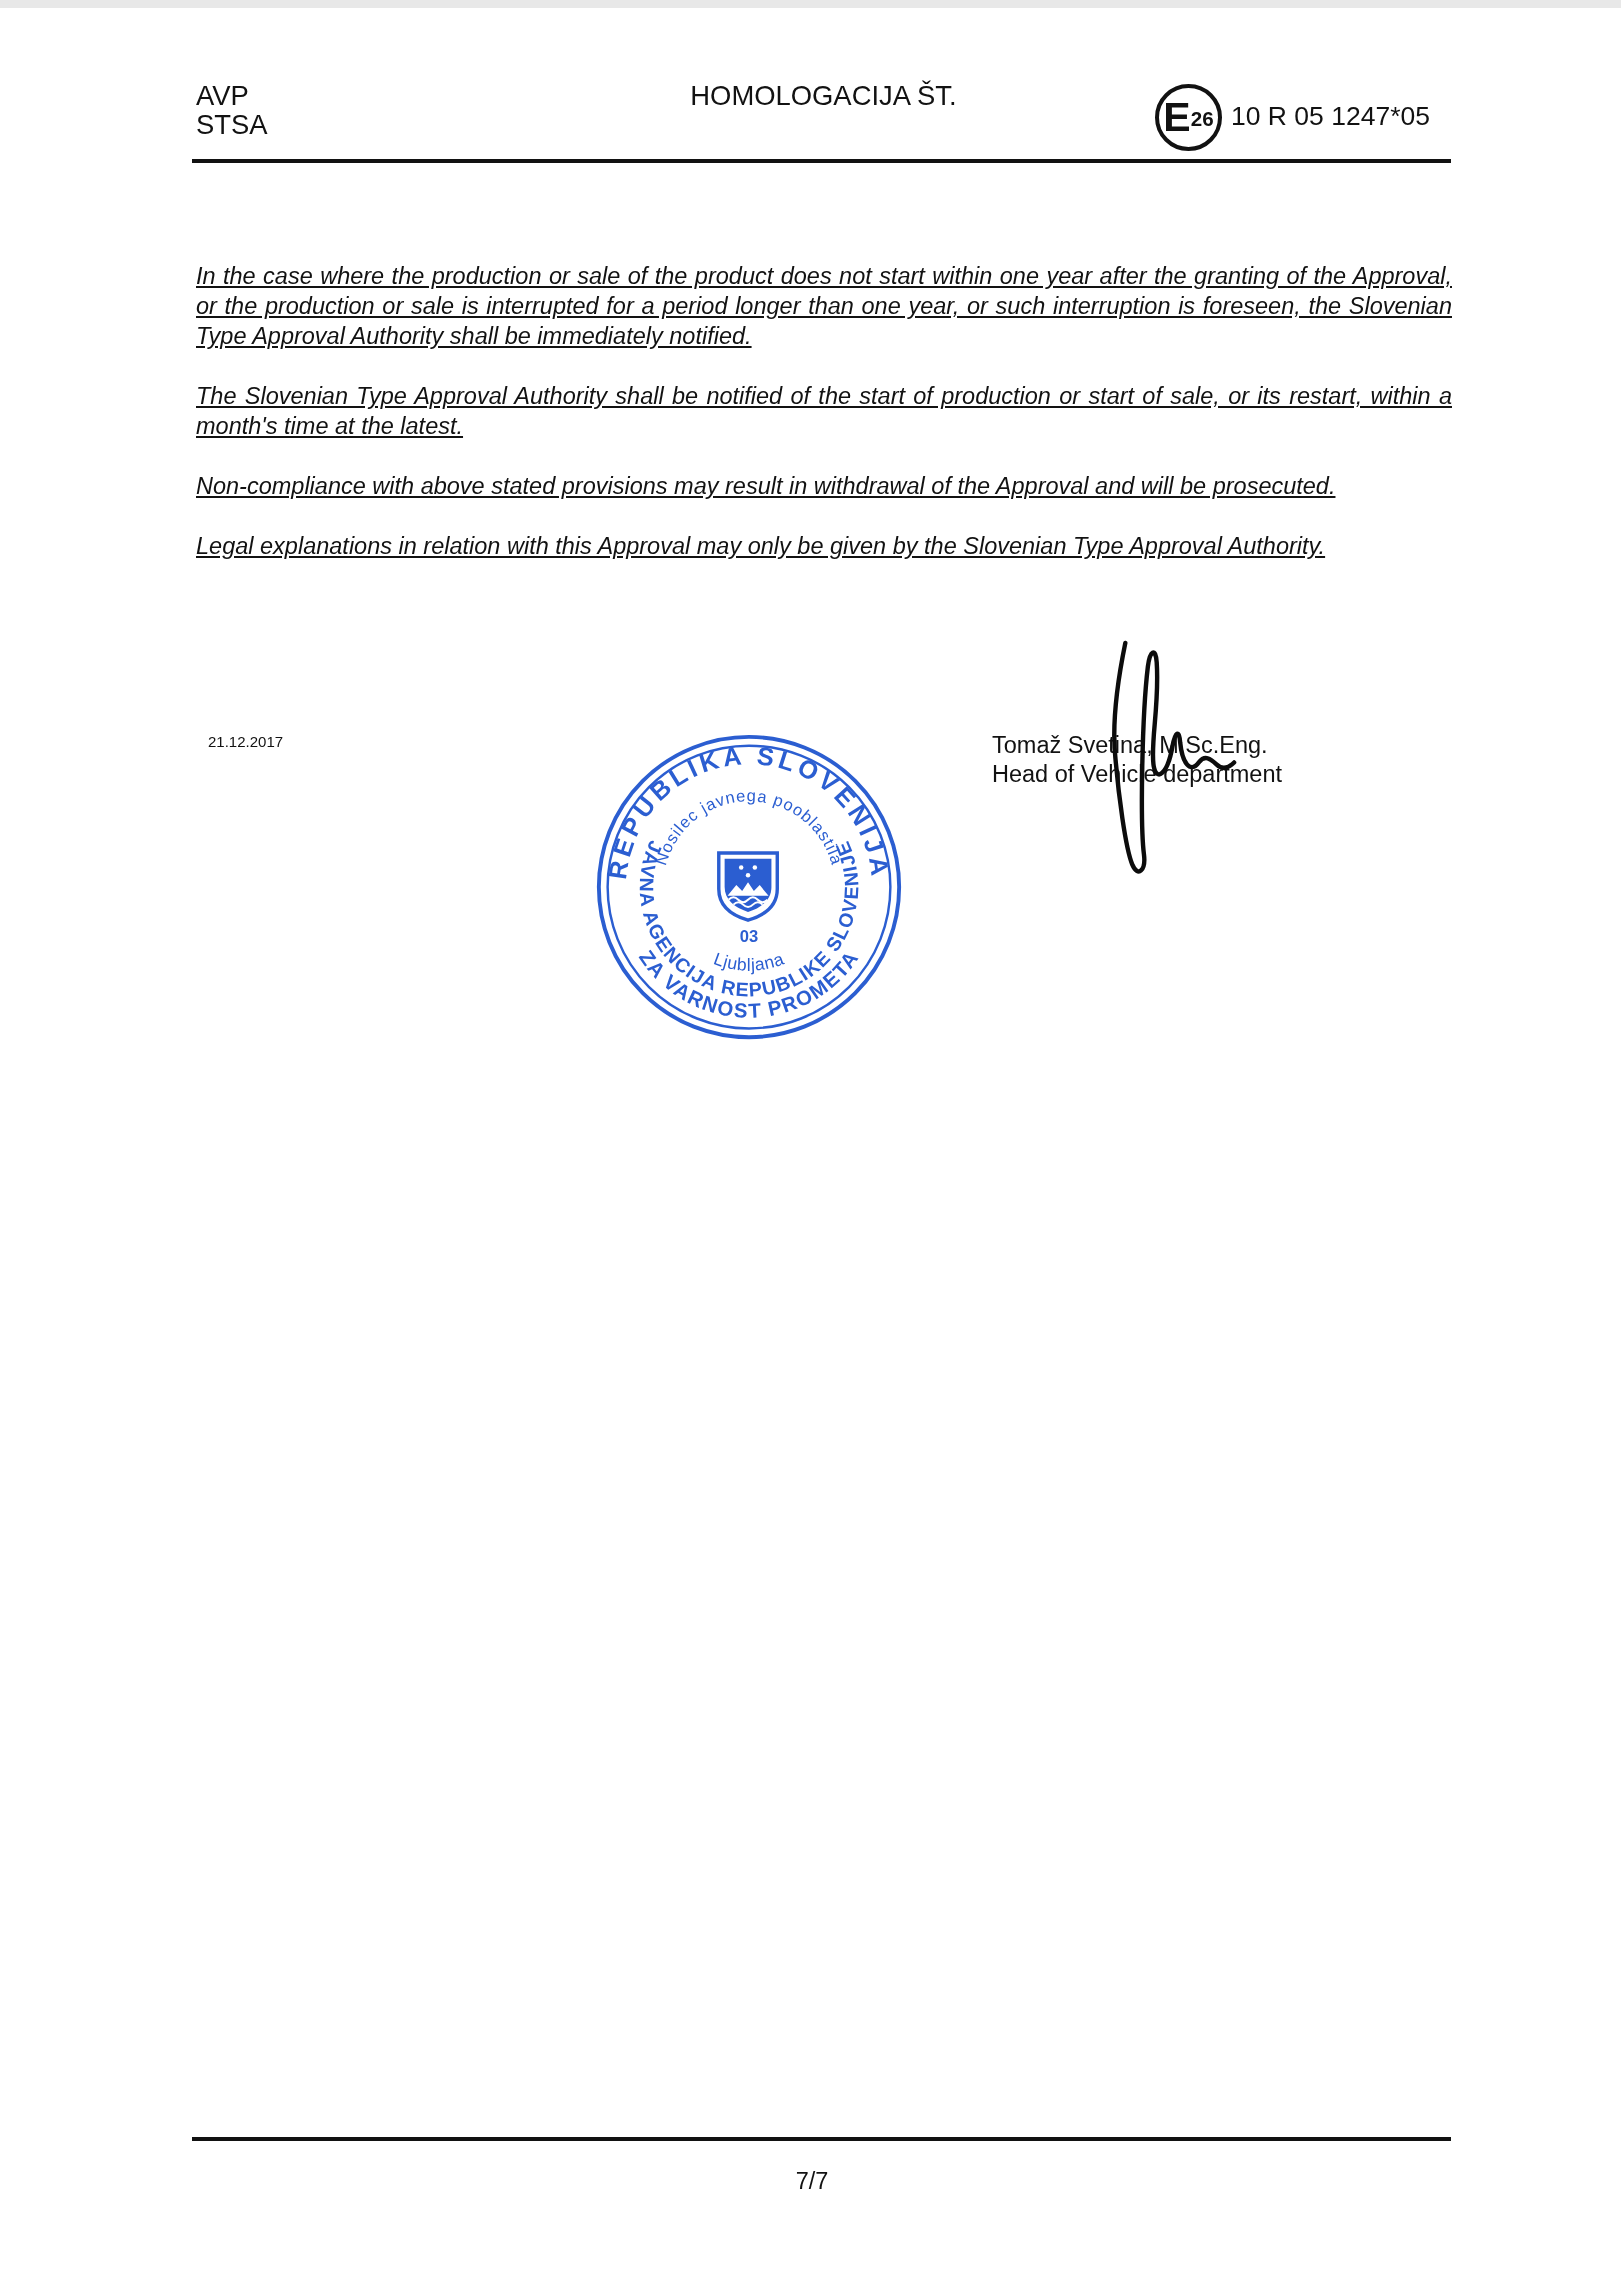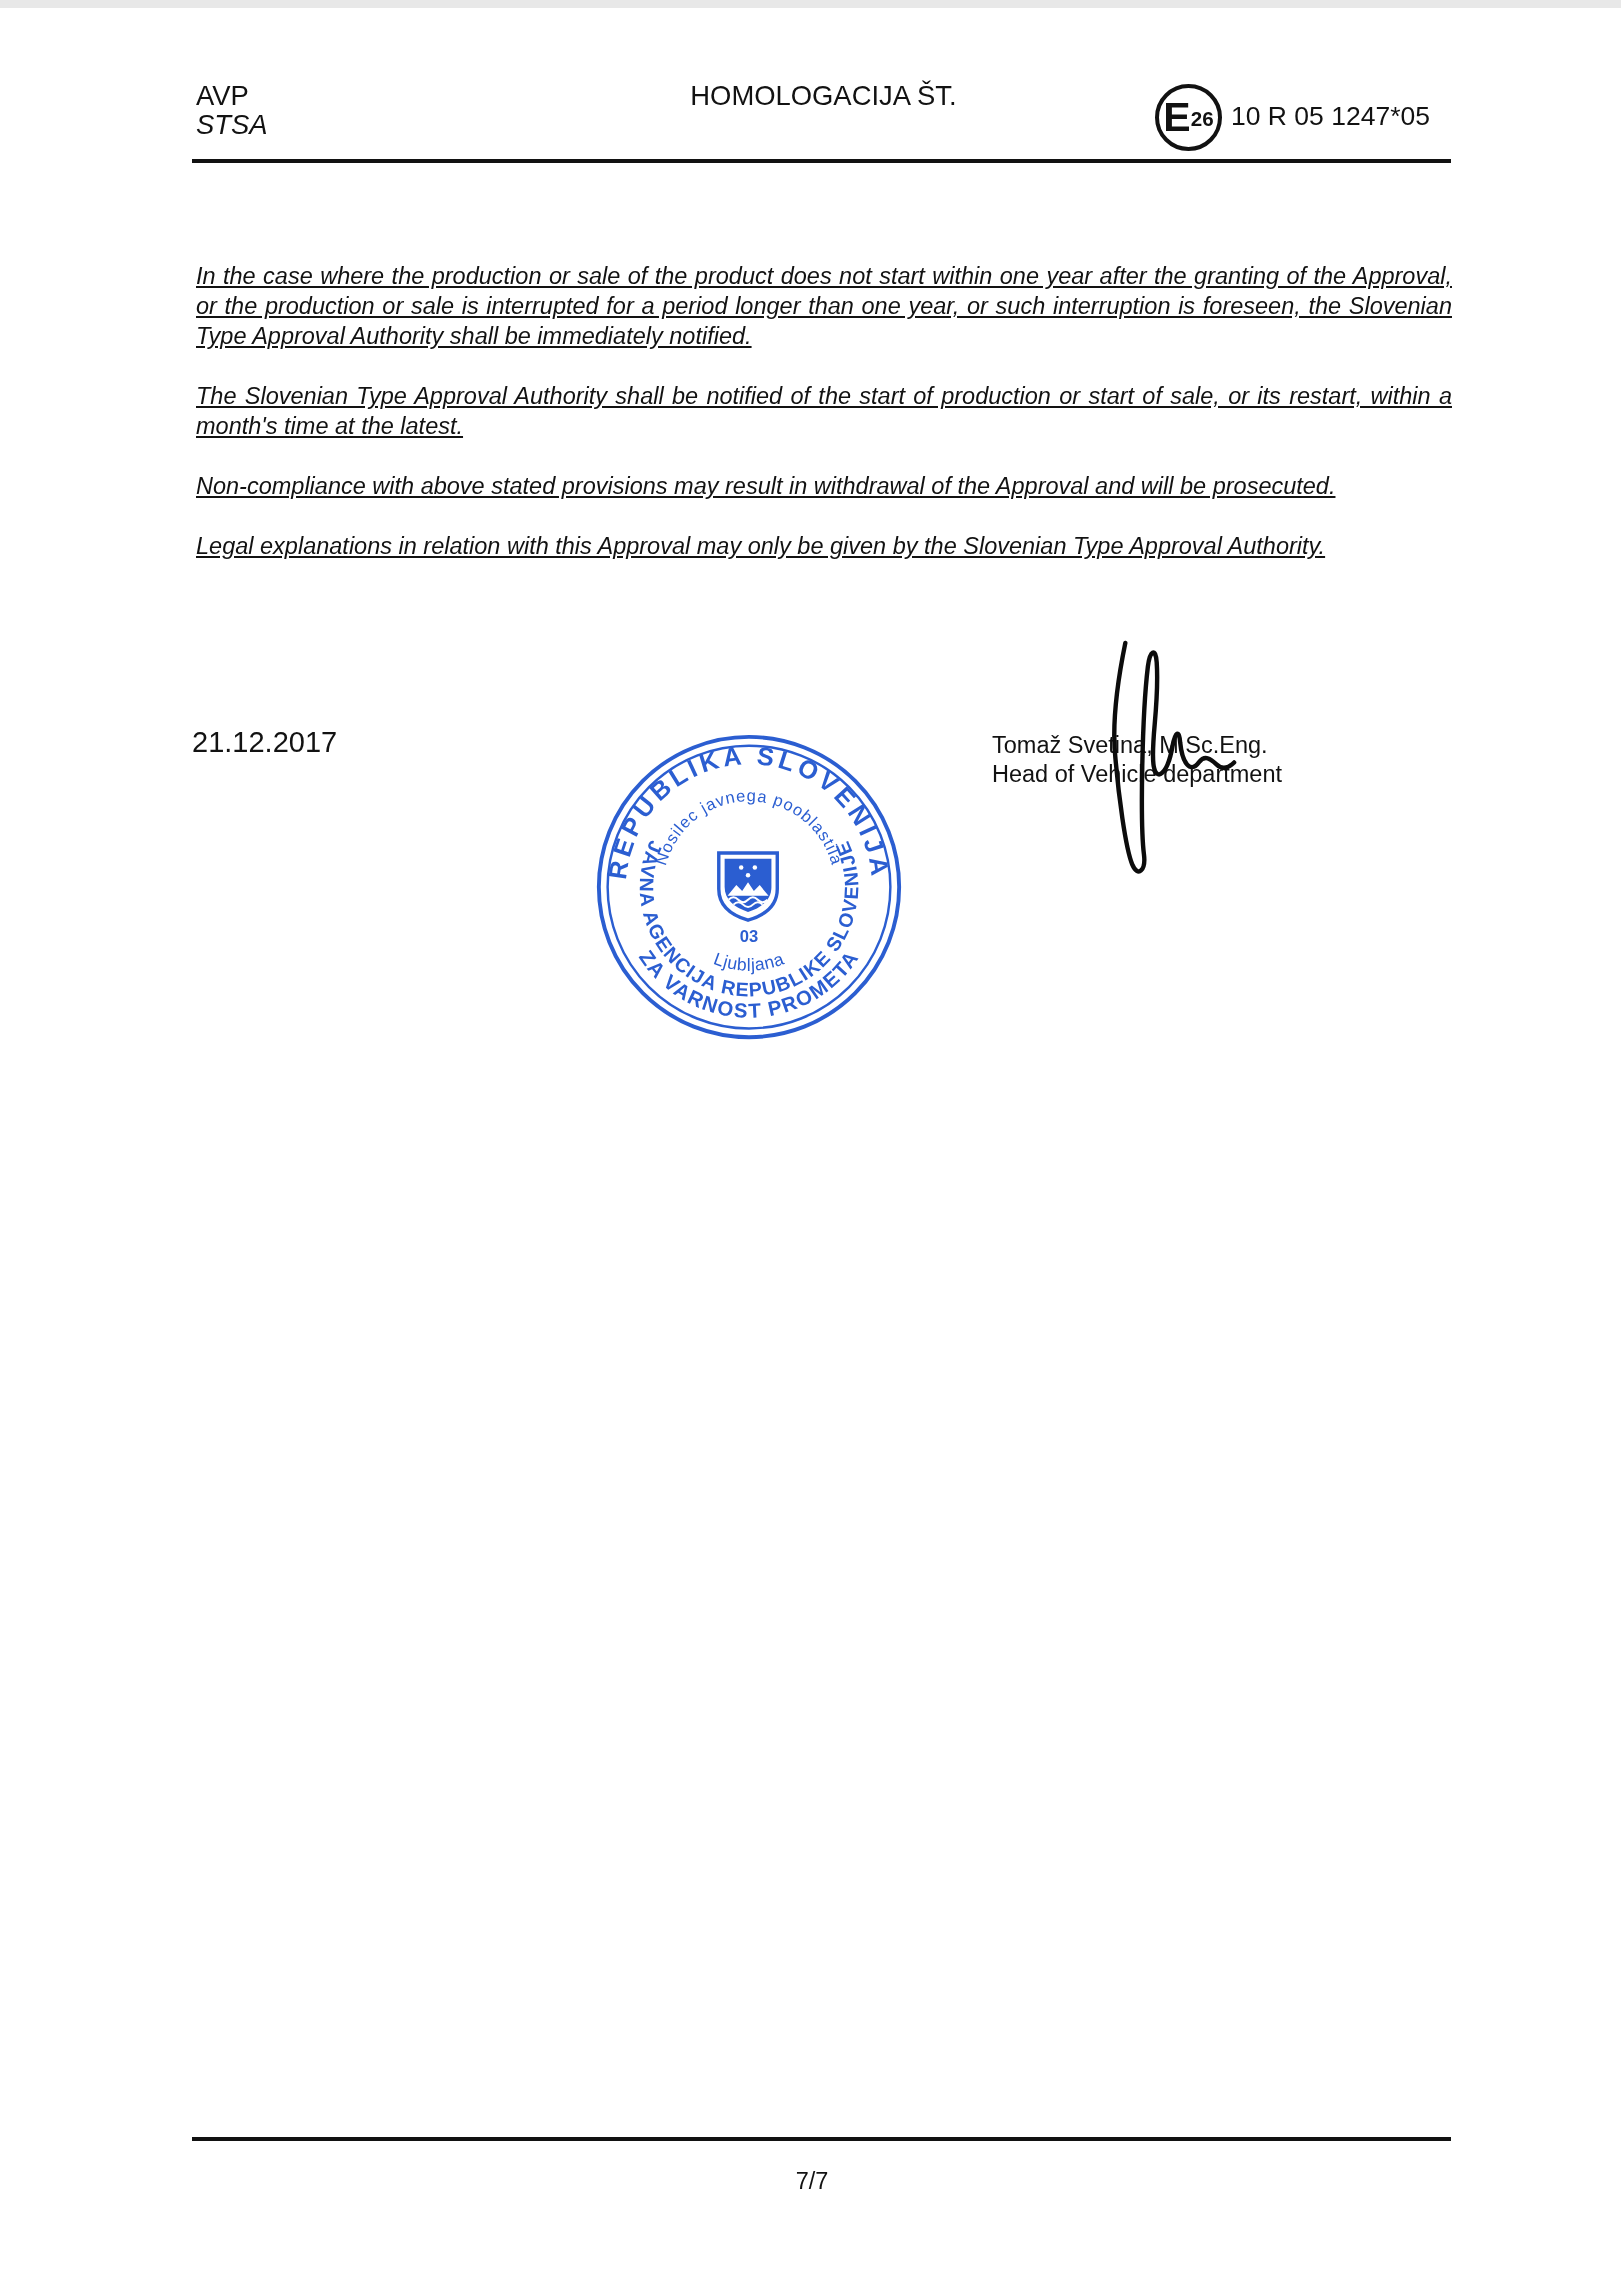--- a/index.html
+++ b/index.html
@@ -7,21 +7,21 @@
     position:relative;
     width:1621px;height:2293px;
     background:#ffffff;
     font-family:"Liberation Sans", sans-serif;
     color:#121212;
     overflow:hidden;
     margin:8px auto;
   }
   
   .hdr-left{position:absolute;left:196px;top:73px;font-size:27.4px;line-height:29px;}
-  .hdr-left .en{font-style:italic;}
+  .hdr-left .en{}
   .hdr-center{position:absolute;left:196px;top:73px;width:1255px;text-align:center;font-size:27.4px;line-height:29px;}
   .hdr-center .en{font-style:italic;}
   .e-badge{
     position:absolute;left:1155px;top:76px;width:67px;height:67px;
     border:4.9px solid #121212;border-radius:50%;
     box-sizing:border-box;
     display:flex;align-items:center;justify-content:center;
   }
   .e-badge .e-letter{font-size:41px;font-weight:bold;line-height:1;}
   .e-badge .e-num{font-size:20.6px;font-weight:bold;line-height:1;margin-top:3.9px;}
@@ -30,21 +30,21 @@
   
   .body-text{position:absolute;left:196px;top:253px;width:1256px;}
   .body-text p{
     margin:0 0 30px 0;
     font-size:23.5px;line-height:30px;
     font-style:italic;
     text-align:justify;
     text-decoration:underline;
   }
   
-  .date{position:absolute;left:192px;top:719px;font-size:29px;line-height:30px;}
+  .date{position:absolute;left:208px;top:719px;font-size:15px;line-height:30px;}
   .signer{position:absolute;left:992px;top:723px;font-size:23.5px;line-height:29px;}
   .signature-svg{position:absolute;left:1093px;top:629px;z-index:3;}
   .stamp-wrap{position:absolute;left:593px;top:725px;width:312px;height:312px;z-index:2;}
   
   .ftr-rule{position:absolute;left:192px;top:2129px;width:1259px;height:3.9px;background:#121212;}
   .page-num{position:absolute;left:184px;top:2159px;width:1256px;text-align:center;font-size:23.5px;line-height:29px;}
 </style>
 </head>
 <body>
 

